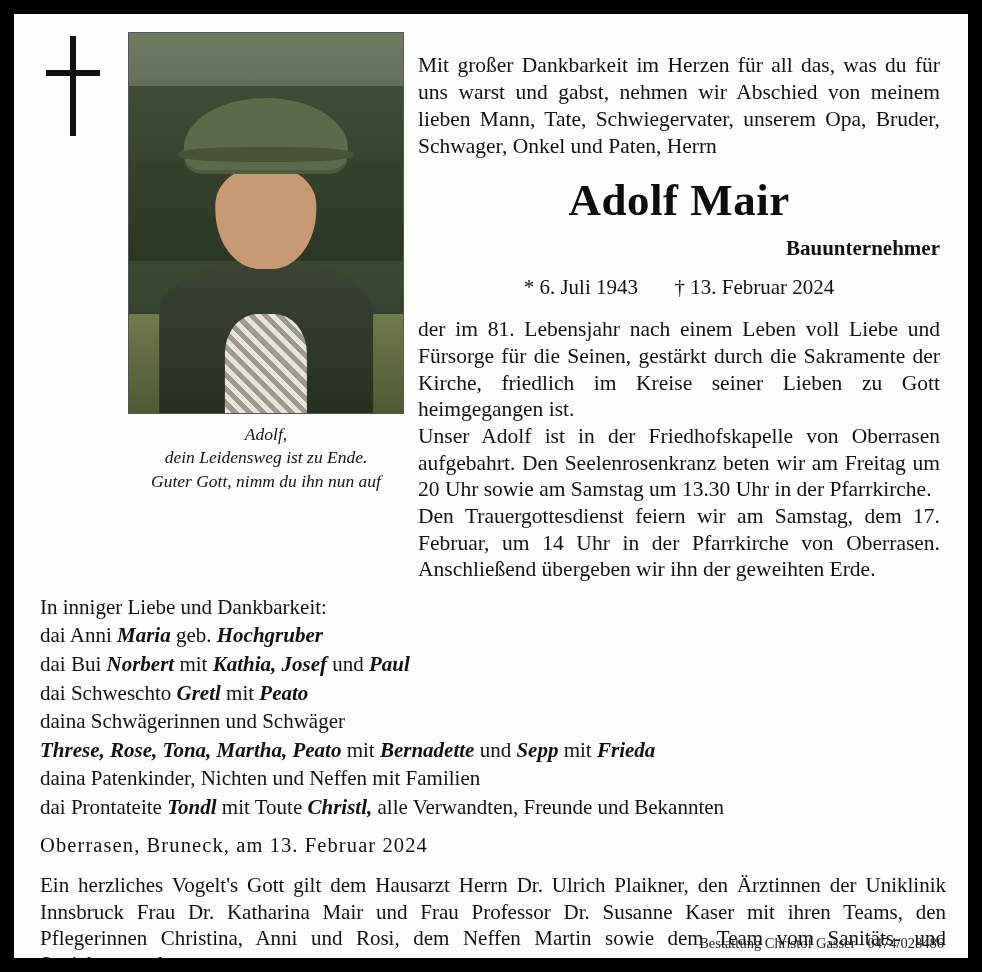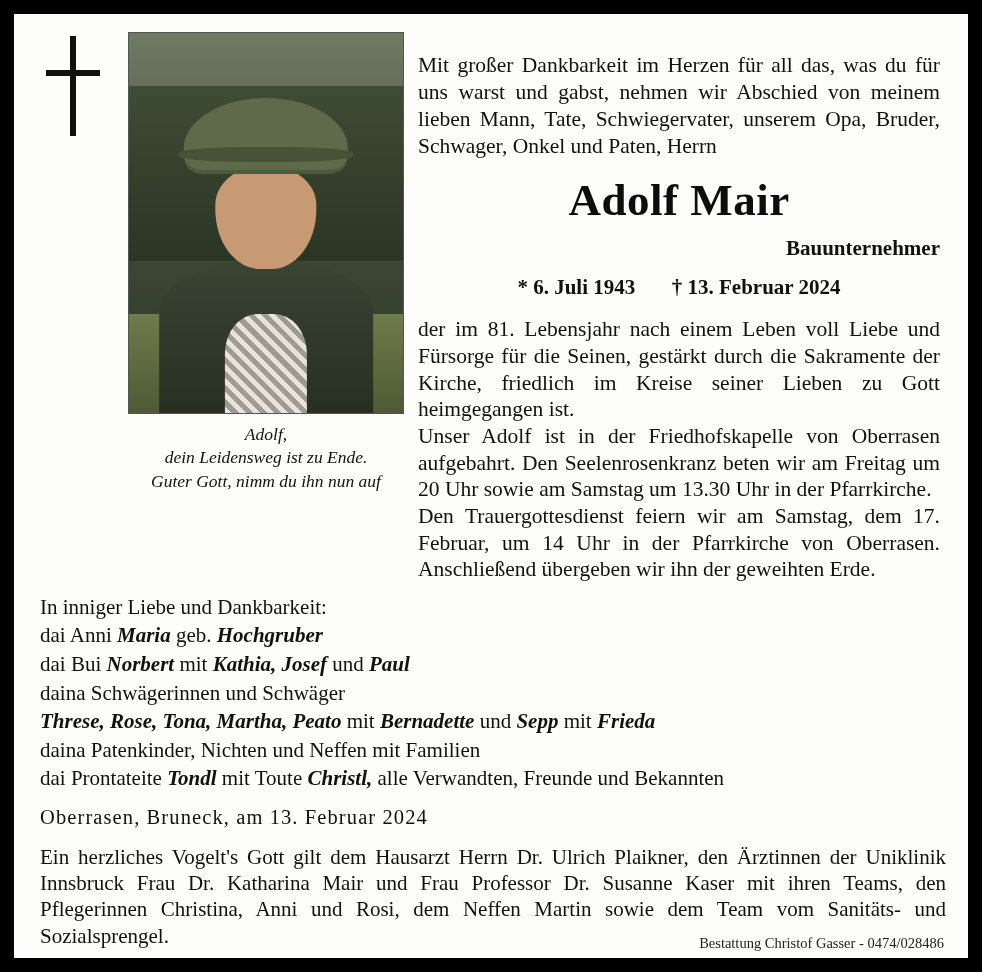--- a/index.html
+++ b/index.html
@@ -160,21 +160,21 @@
   .profession {
     text-align: right;
     font-size: 21px;
     font-weight: bold;
     margin-top: 10px;
     color: #111;
   }
   .dates {
     text-align: center;
     font-size: 21px;
-    font-weight: bold;
+    font-weight: normal;
     margin-top: 14px;
     color: #111;
   }
   .dates .gap { display: inline-block; width: 26px; }
   .body-text {
     font-size: 21.5px;
     line-height: 1.24;
     margin-top: 16px;
     text-align: justify;
     text-align-last: left;
@@ -262,20 +262,21 @@
           <p>Den Trauergottesdienst feiern wir am Samstag, dem 17. Februar, um 14 Uhr in der Pfarrkirche von Oberrasen. Anschließend übergeben wir ihn der geweihten Erde.</p>
         </div>
       </div>
     </div>
 
     <div class="family">
       <div class="lead">In inniger Liebe und Dankbarkeit:</div>
       <div id="family-lines">
           <div><span>dai Anni </span><b>Maria</b><span> geb. </span><b>Hochgruber</b></div>
           <div><span>dai Bui </span><b>Norbert</b><span> mit </span><b>Kathia, Josef</b><span> und </span><b>Paul</b></div>
+          <div><span>dai Schweschto </span><b>Gretl</b><span> mit </span><b>Peato</b></div>
           <div><span>daina Schwägerinnen und Schwäger</span></div>
           <div><b>Threse, Rose, Tona, Martha, Peato</b><span> mit </span><b>Bernadette</b><span> und </span><b>Sepp</b><span> mit </span><b>Frieda</b></div>
           <div><span>daina Patenkinder, Nichten und Neffen mit Familien</span></div>
           <div><span>dai Prontateite </span><b>Tondl</b><span> mit Toute </span><b>Christl,</b><span> alle Verwandten, Freunde und Bekannten</span></div>
         </div>
       <div class="place">Oberrasen, Bruneck, am 13. Februar 2024</div>
     </div>
 
     <div class="thanks">
       <p>Ein herzliches Vogelt's Gott gilt dem Hausarzt Herrn Dr. Ulrich Plaikner, den Ärztinnen der Uniklinik Innsbruck Frau Dr. Katharina Mair und Frau Professor Dr. Susanne Kaser mit ihren Teams, den Pflegerinnen Christina, Anni und Rosi, dem Neffen Martin sowie dem Team vom Sanitäts- und Sozialsprengel.</p>

